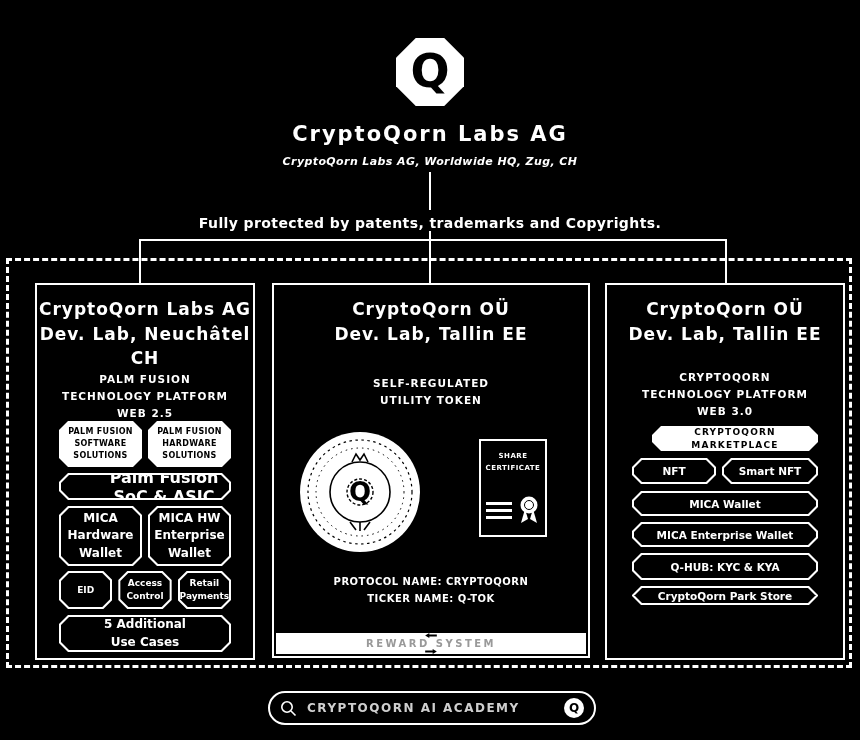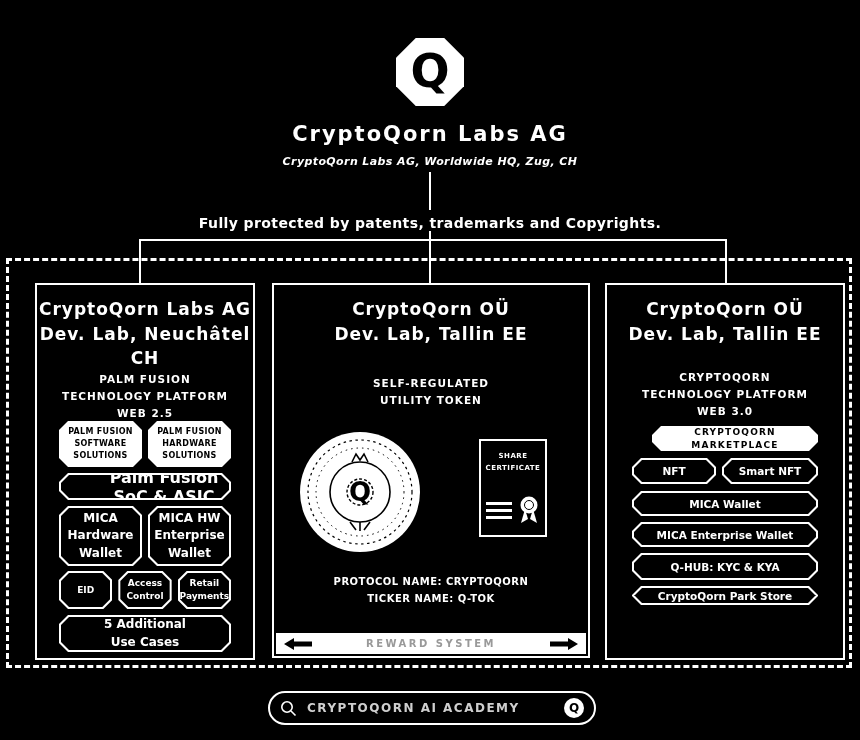--- a/index.html
+++ b/index.html
@@ -60,21 +60,21 @@
   .coin{position:absolute;left:24px;top:145px;width:124px;height:124px;}
   .cert{position:absolute;left:205px;top:154px;width:68px;height:98px;border:2px solid #fff;
         box-sizing:border-box;display:flex;flex-direction:column;align-items:center;}
   .cert-lbl{margin-top:10px;font-size:7px;font-weight:700;letter-spacing:.5px;line-height:1.7;text-align:center;}
   .cert-bottom{margin-top:auto;margin-bottom:10px;display:flex;align-items:center;gap:6px;}
   .cert-lines{display:flex;flex-direction:column;gap:4px;}
   .cert-lines i{display:block;width:26px;height:3px;background:#fff;}
   .proto{position:absolute;left:0;right:0;top:288px;font-size:10px;font-weight:700;
          letter-spacing:.5px;line-height:1.7;text-align:center;}
   .reward{position:absolute;left:2px;right:2px;bottom:2px;height:21px;background:#fff;
-          display:flex;align-items:center;justify-content:space-between;padding:0 8px;box-sizing:border-box;}
+          display:flex;align-items:center;justify-content:space-between;padding:0 8px;box-sizing:border-box;flex-direction:column;}
   .reward .txt{flex:1;text-align:center;color:#999;font-size:10px;font-weight:700;letter-spacing:2.5px;}
 
   
   .search{position:absolute;left:268px;top:691px;width:328px;height:34px;border:2px solid #fff;
           border-radius:17px;box-sizing:border-box;display:flex;align-items:center;padding:0 10px;gap:10px;background:#000;}
   .search .stext{flex:1;font-size:12px;font-weight:700;letter-spacing:1.5px;color:#cfcfcf;}
   .fcoin{width:20px;height:20px;border-radius:50%;background:#fff;color:#000;display:flex;
          align-items:center;justify-content:center;font-size:12px;font-weight:700;}
 </style>
 </head>

